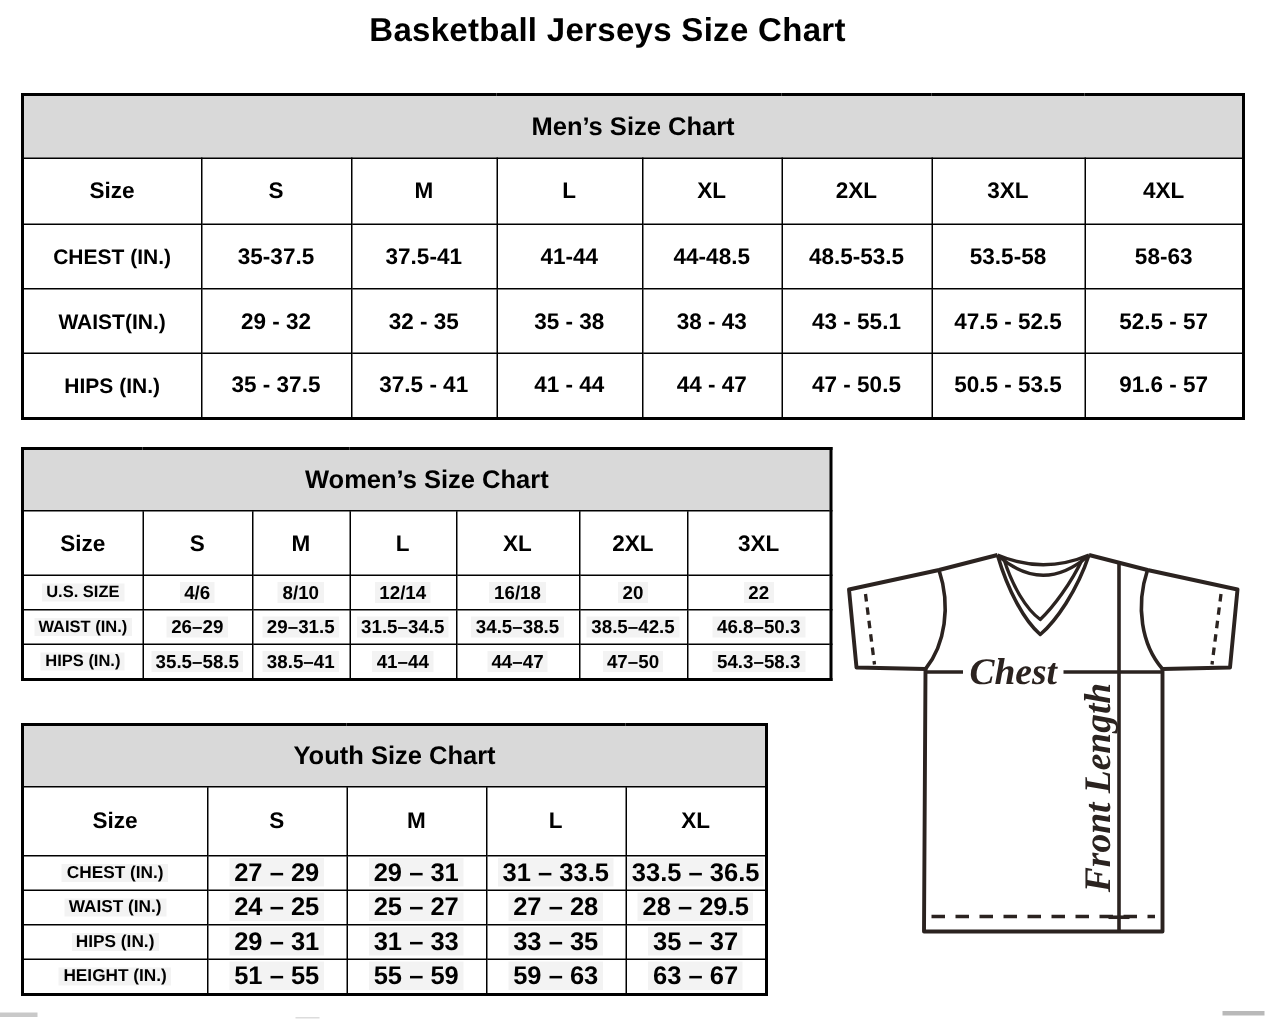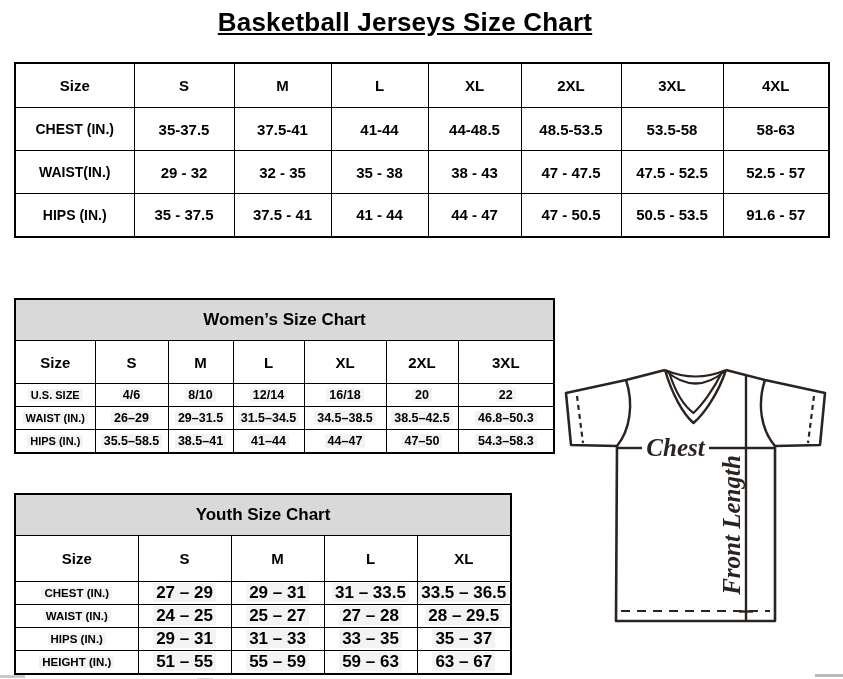--- a/index.html
+++ b/index.html
@@ -12,24 +12,23 @@
     color: #000;
     --header-bg: #d9d9d9;
     --line-color: #2b2320;
   }
 
   .page-title {
     position: absolute;
     top: 7px; left: 0;
     width: 810px;
     text-align: center;
-    font-size: 26px;
+    font-size: 22px;
     font-weight: bold;
     letter-spacing: 0.2px;
-    text-decoration: underline;
   }
 
   table.size-table {
     position: absolute;
     border-collapse: collapse;
     table-layout: fixed;
     border: 2px solid #000;
     background: #fff;
   }
   table.size-table th, table.size-table td {
@@ -55,21 +54,21 @@
 
   
   #womens { left: 14px; top: 298px; width: 539px; }
   #womens tr.band th { height: 40px; }
   #womens tr.cols th { height: 42px; font-size: 15px; }
   #womens tbody tr { height: 23px; }
   #womens tbody th { font-size: 11px; }
   #womens tbody td { font-size: 12.5px; }
 
   
-  #youth { left: 14px; top: 493px; width: 496px; padding-left: 32px; }
+  #youth { left: 14px; top: 482px; width: 496px; padding-left: 32px; }
   #youth tr.band th { height: 40px; }
   #youth tr.cols th { height: 45px; font-size: 15px; }
   #youth tbody tr { height: 23px; }
   #youth tbody th { font-size: 11.5px; }
   #youth tbody td { font-size: 17px; }
 
   
   #womens tbody .hl, #youth tbody .hl {
     background: #f3f3f3;
     padding: 0 3px;
@@ -109,20 +108,23 @@
       <col style="width: 119px;">
       <col style="width: 100px;">
       <col style="width: 97px;">
       <col style="width: 97px;">
       <col style="width: 93px;">
       <col style="width: 100px;">
       <col style="width: 102px;">
       <col style="width: 106px;">
     </colgroup>
     <thead>
+      <tr class="band">
+        <th colspan="8">Men’s Size Chart</th>
+      </tr>
       <tr class="cols">
         <th>Size</th>
         <th>S</th>
         <th>M</th>
         <th>L</th>
         <th>XL</th>
         <th>2XL</th>
         <th>3XL</th>
         <th>4XL</th>
       </tr>
@@ -137,21 +139,21 @@
         <td><span class="hl">48.5-53.5</span></td>
         <td><span class="hl">53.5-58</span></td>
         <td><span class="hl">58-63</span></td>
       </tr>
       <tr>
         <th><span class="hl">WAIST(IN.)</span></th>
         <td><span class="hl">29 - 32</span></td>
         <td><span class="hl">32 - 35</span></td>
         <td><span class="hl">35 - 38</span></td>
         <td><span class="hl">38 - 43</span></td>
-        <td><span class="hl">47 - 47.5</span></td>
+        <td><span class="hl">43 - 55.1</span></td>
         <td><span class="hl">47.5 - 52.5</span></td>
         <td><span class="hl">52.5 - 57</span></td>
       </tr>
       <tr>
         <th><span class="hl">HIPS (IN.)</span></th>
         <td><span class="hl">35 - 37.5</span></td>
         <td><span class="hl">37.5 - 41</span></td>
         <td><span class="hl">41 - 44</span></td>
         <td><span class="hl">44 - 47</span></td>
         <td><span class="hl">47 - 50.5</span></td>

